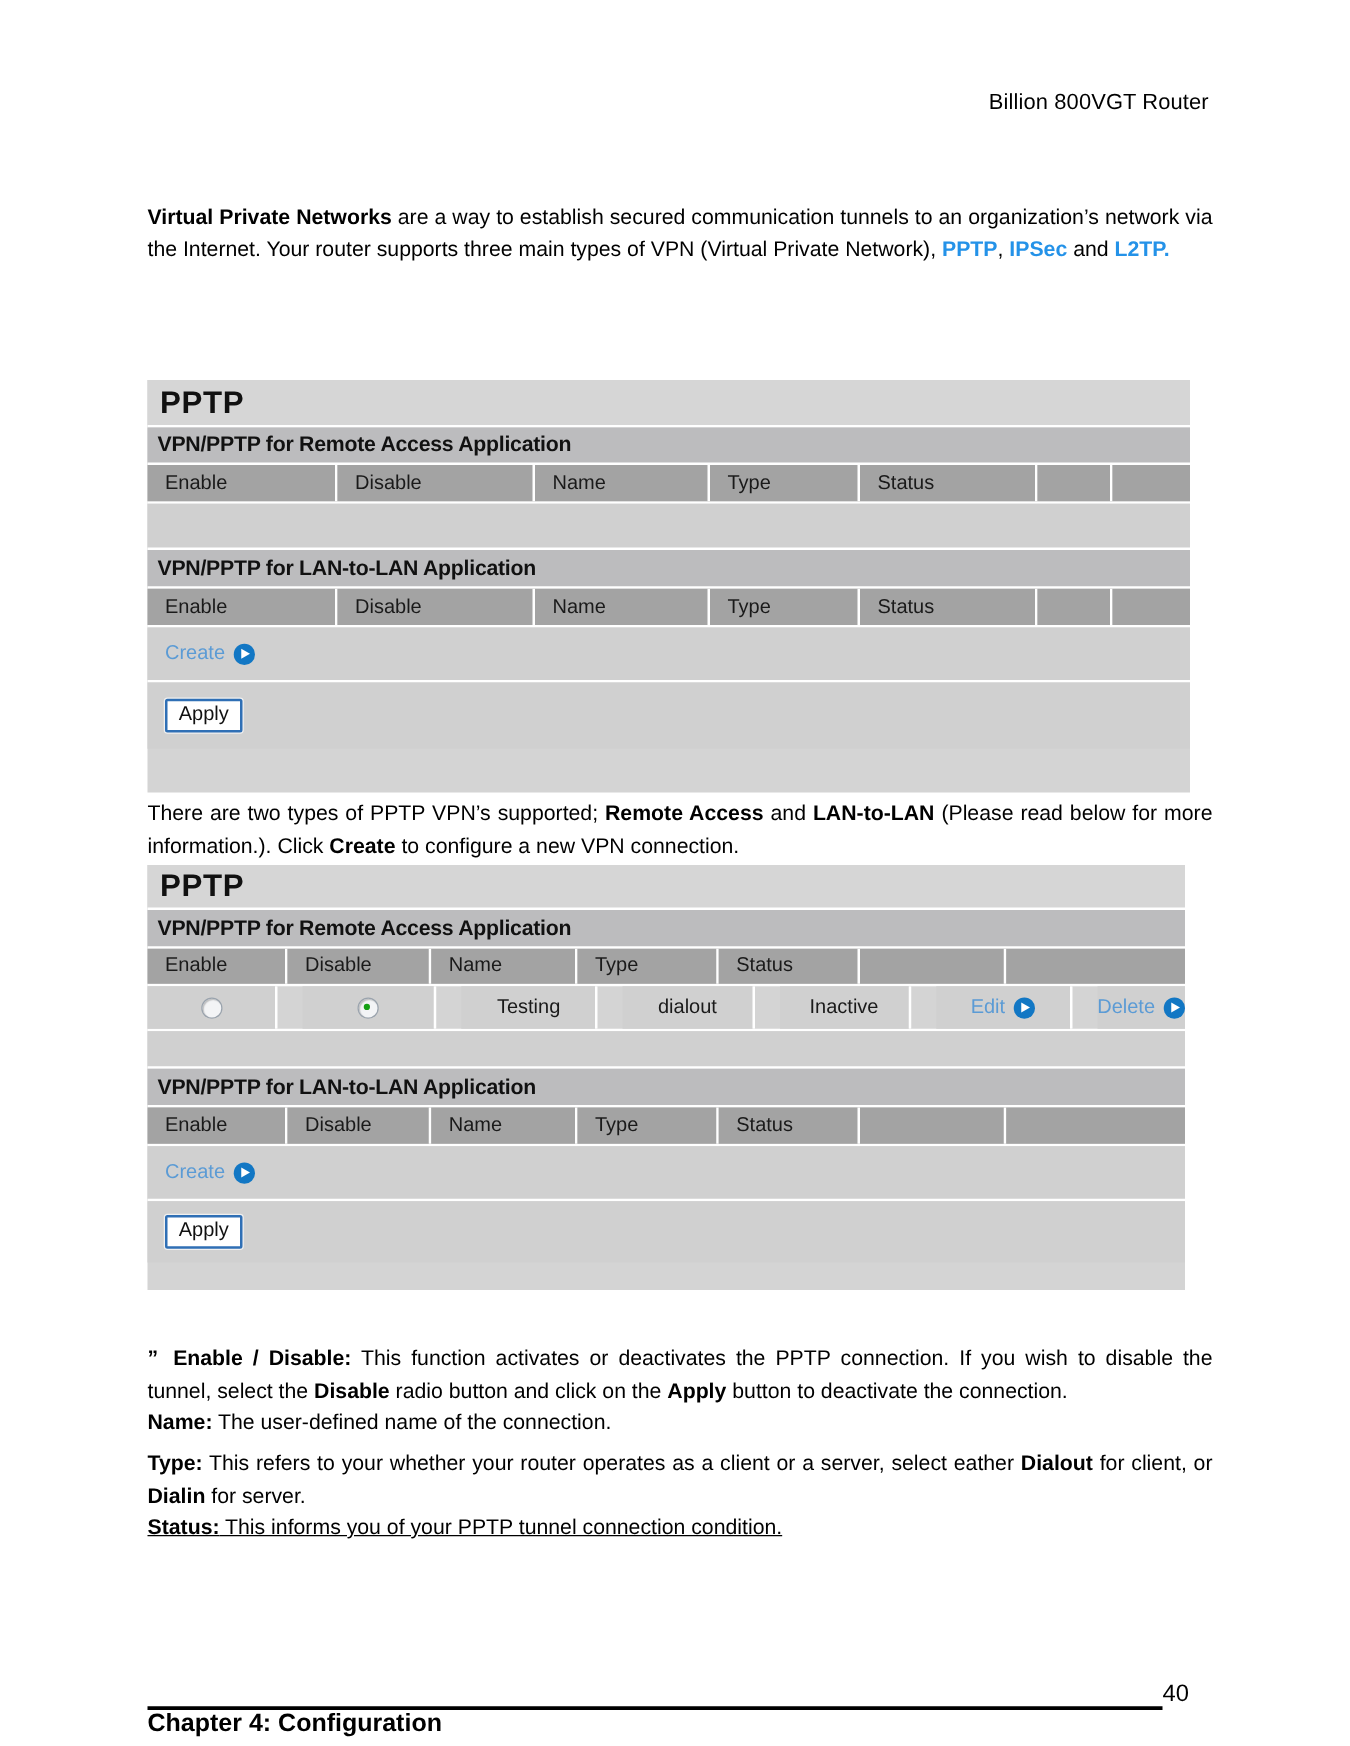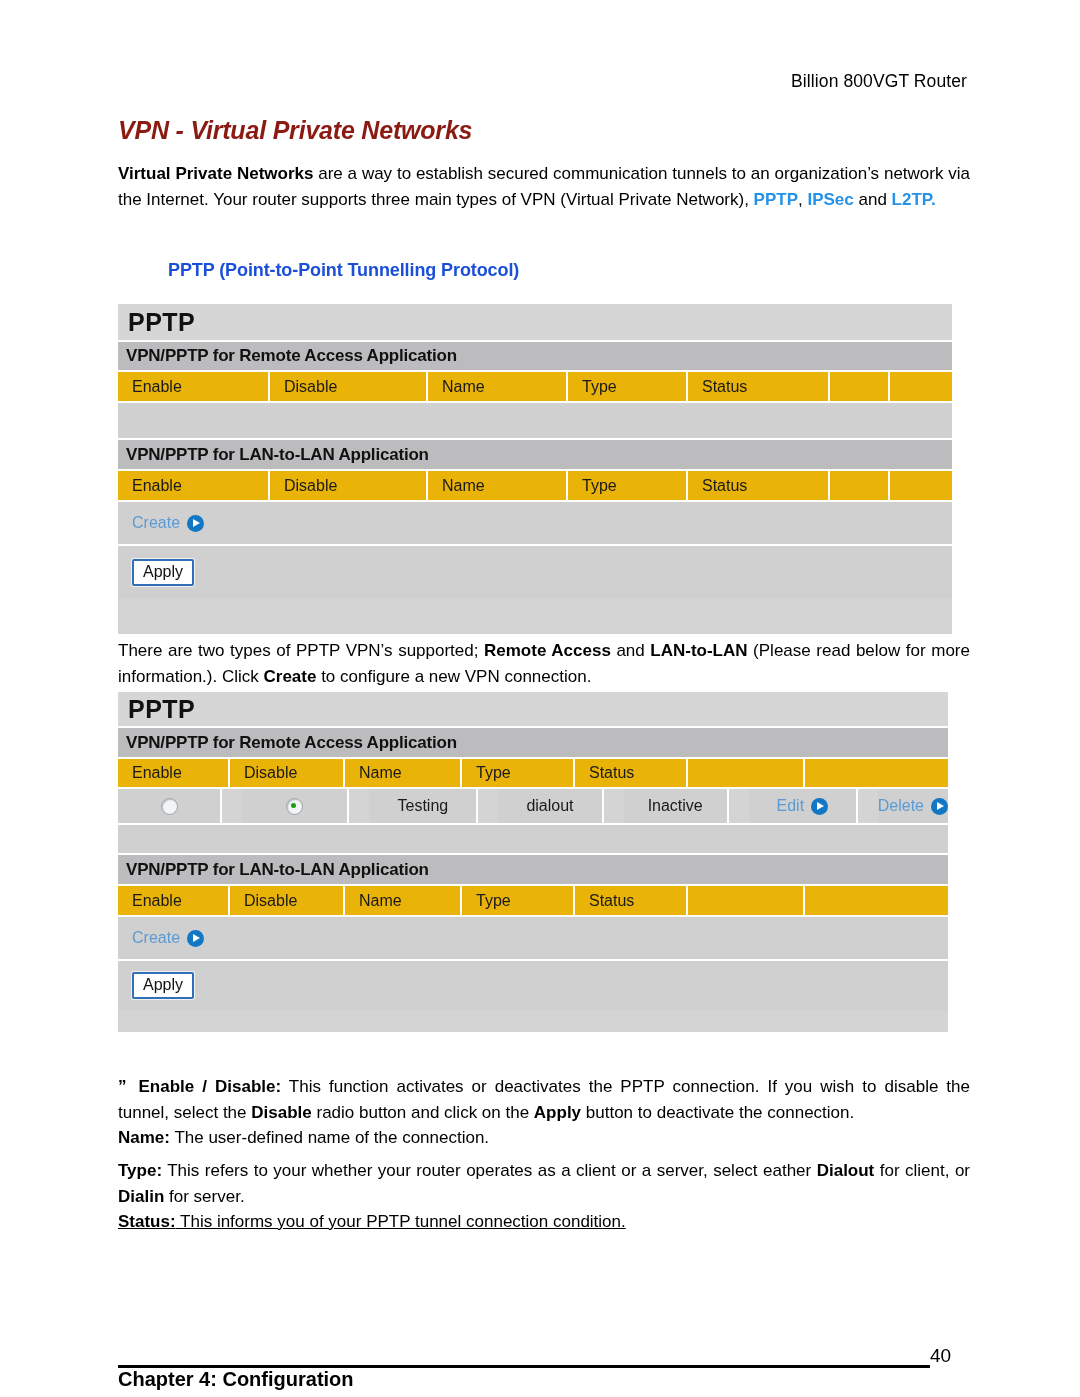--- a/index.html
+++ b/index.html
@@ -101,21 +101,21 @@
     box-sizing: border-box;
     border-bottom: 2px solid #ffffff;
     letter-spacing: -0.2px;
   }
   .panel .trow {
     display: flex;
     box-sizing: border-box;
     border-bottom: 2px solid #ffffff;
   }
   .panel .trow.head > div {
-    background: #eab308;
+    background: #a3a3a3;
   }
   .panel .trow > div {
     background: #d0d0d0;
     border-right: 2px solid #ffffff;
     box-sizing: border-box;
     display: flex;
     align-items: center;
     font-size: 16px;
     color: #1a1a1a;
   }
@@ -245,25 +245,23 @@
     white-space: nowrap;
   }
 </style>
 </head>
 <body>
 
 <div class="page">
 
   <div class="run-head">Billion 800VGT Router</div>
 
-  <div class="doc-title">VPN - Virtual Private Networks</div>
 
   <div class="intro"><b>Virtual Private Networks</b><span> are a way to establish secured communication tunnels to an organization’s network via the Internet. Your router supports three main types of VPN (Virtual Private Network), </span><span class="hl">PPTP</span><span>, </span><span class="hl">IPSec</span><span> and </span><span class="hl">L2TP.</span></div>
 
-  <div class="sub-head">PPTP (Point-to-Point Tunnelling Protocol)</div>
 
   <div class="panel" style="left:118px; top:300px; width:834px; height:330px;">
 
     <div class="ttl" style="height:38px;">PPTP</div>
 
     <div class="sect" style="height:30px;">VPN/PPTP for Remote Access Application</div>
 
     <div class="trow head" style="height:31px;">
       <div style="width:152px">Enable</div>
       <div style="width:158px">Disable</div>

